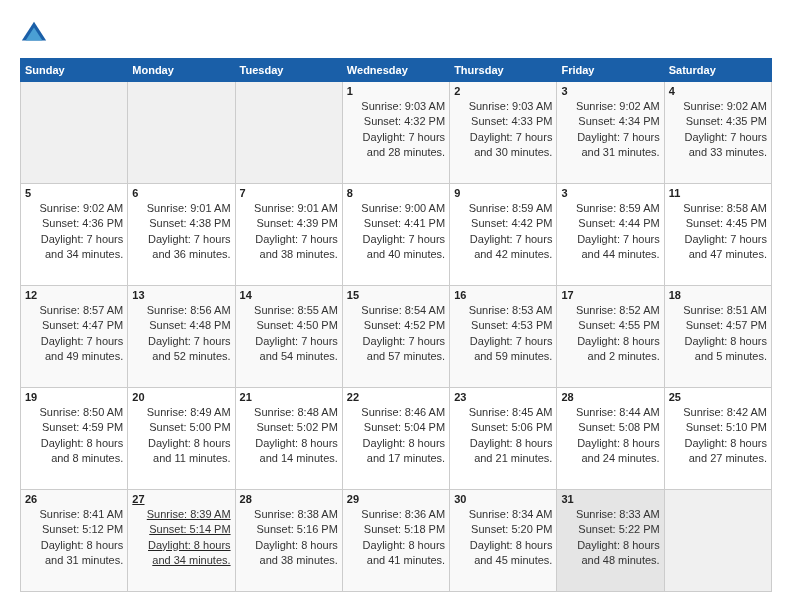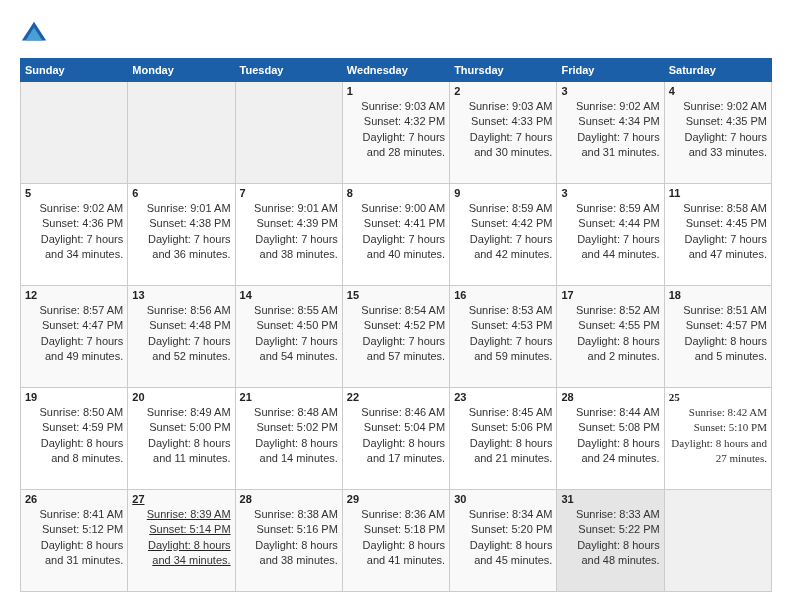--- a/index.html
+++ b/index.html
@@ -239,21 +239,21 @@
             <div class="day-info">Sunrise: 8:46 AM<br>Sunset: 5:04 PM<br>Daylight: 8 hours and 17 minutes.</div>
           </td>
           <td style="background: rgb(255, 255, 255); margin-left: 25px;">
             <span class="day-num">23</span>
             <div class="day-info">Sunrise: 8:45 AM<br>Sunset: 5:06 PM<br>Daylight: 8 hours and 21 minutes.</div>
           </td>
           <td style="background: rgb(255, 255, 255);">
             <span class="day-num">28</span>
             <div class="day-info">Sunrise: 8:44 AM<br>Sunset: 5:08 PM<br>Daylight: 8 hours and 24 minutes.</div>
           </td>
-          <td style="background: rgb(255, 255, 255); font-family: Liberation Serif, serif;">
+          <td style="background: rgb(255, 255, 255);">
             <span class="day-num">25</span>
             <div class="day-info">Sunrise: 8:42 AM<br>Sunset: 5:10 PM<br>Daylight: 8 hours and 27 minutes.</div>
           </td>
         </tr>
         <tr>
           <td style="background: rgb(249, 249, 249);">
             <span class="day-num">26</span>
             <div class="day-info">Sunrise: 8:41 AM<br>Sunset: 5:12 PM<br>Daylight: 8 hours and 31 minutes.</div>
           </td>
           <td style="background: rgb(249, 249, 249); text-decoration: underline;">

